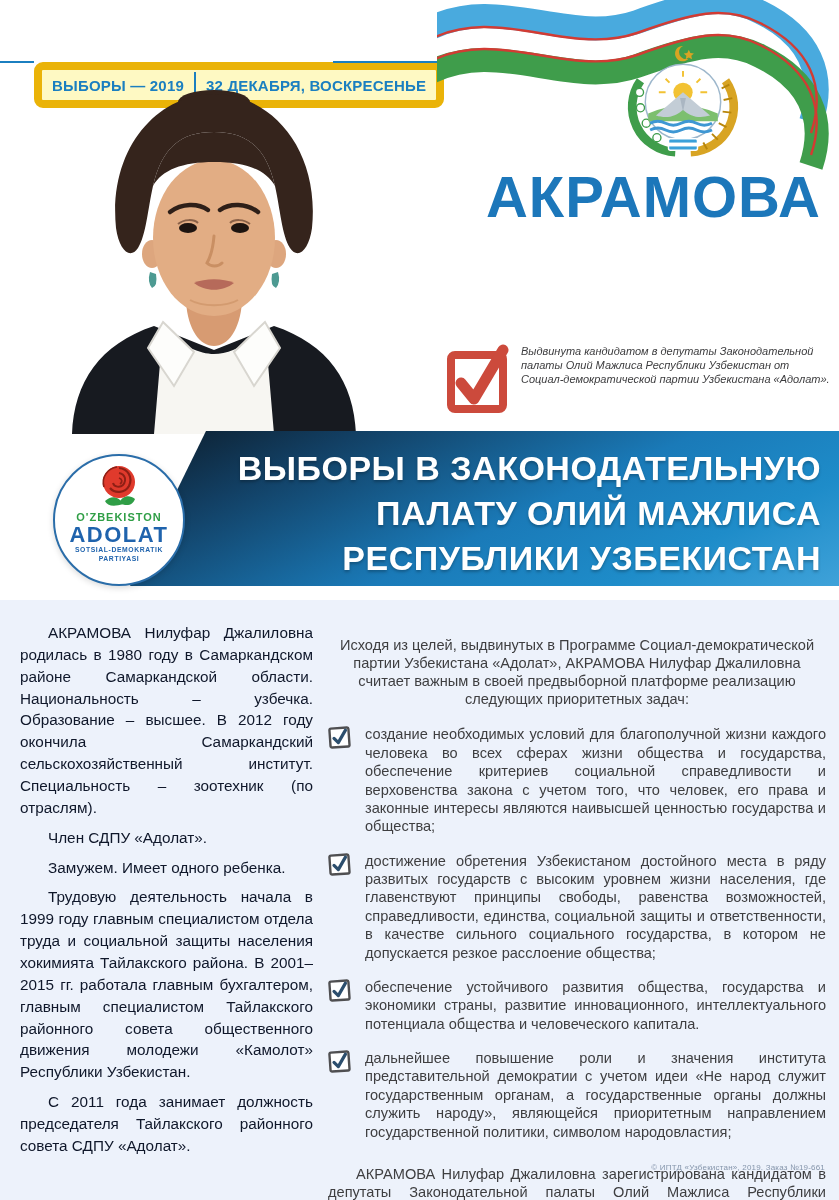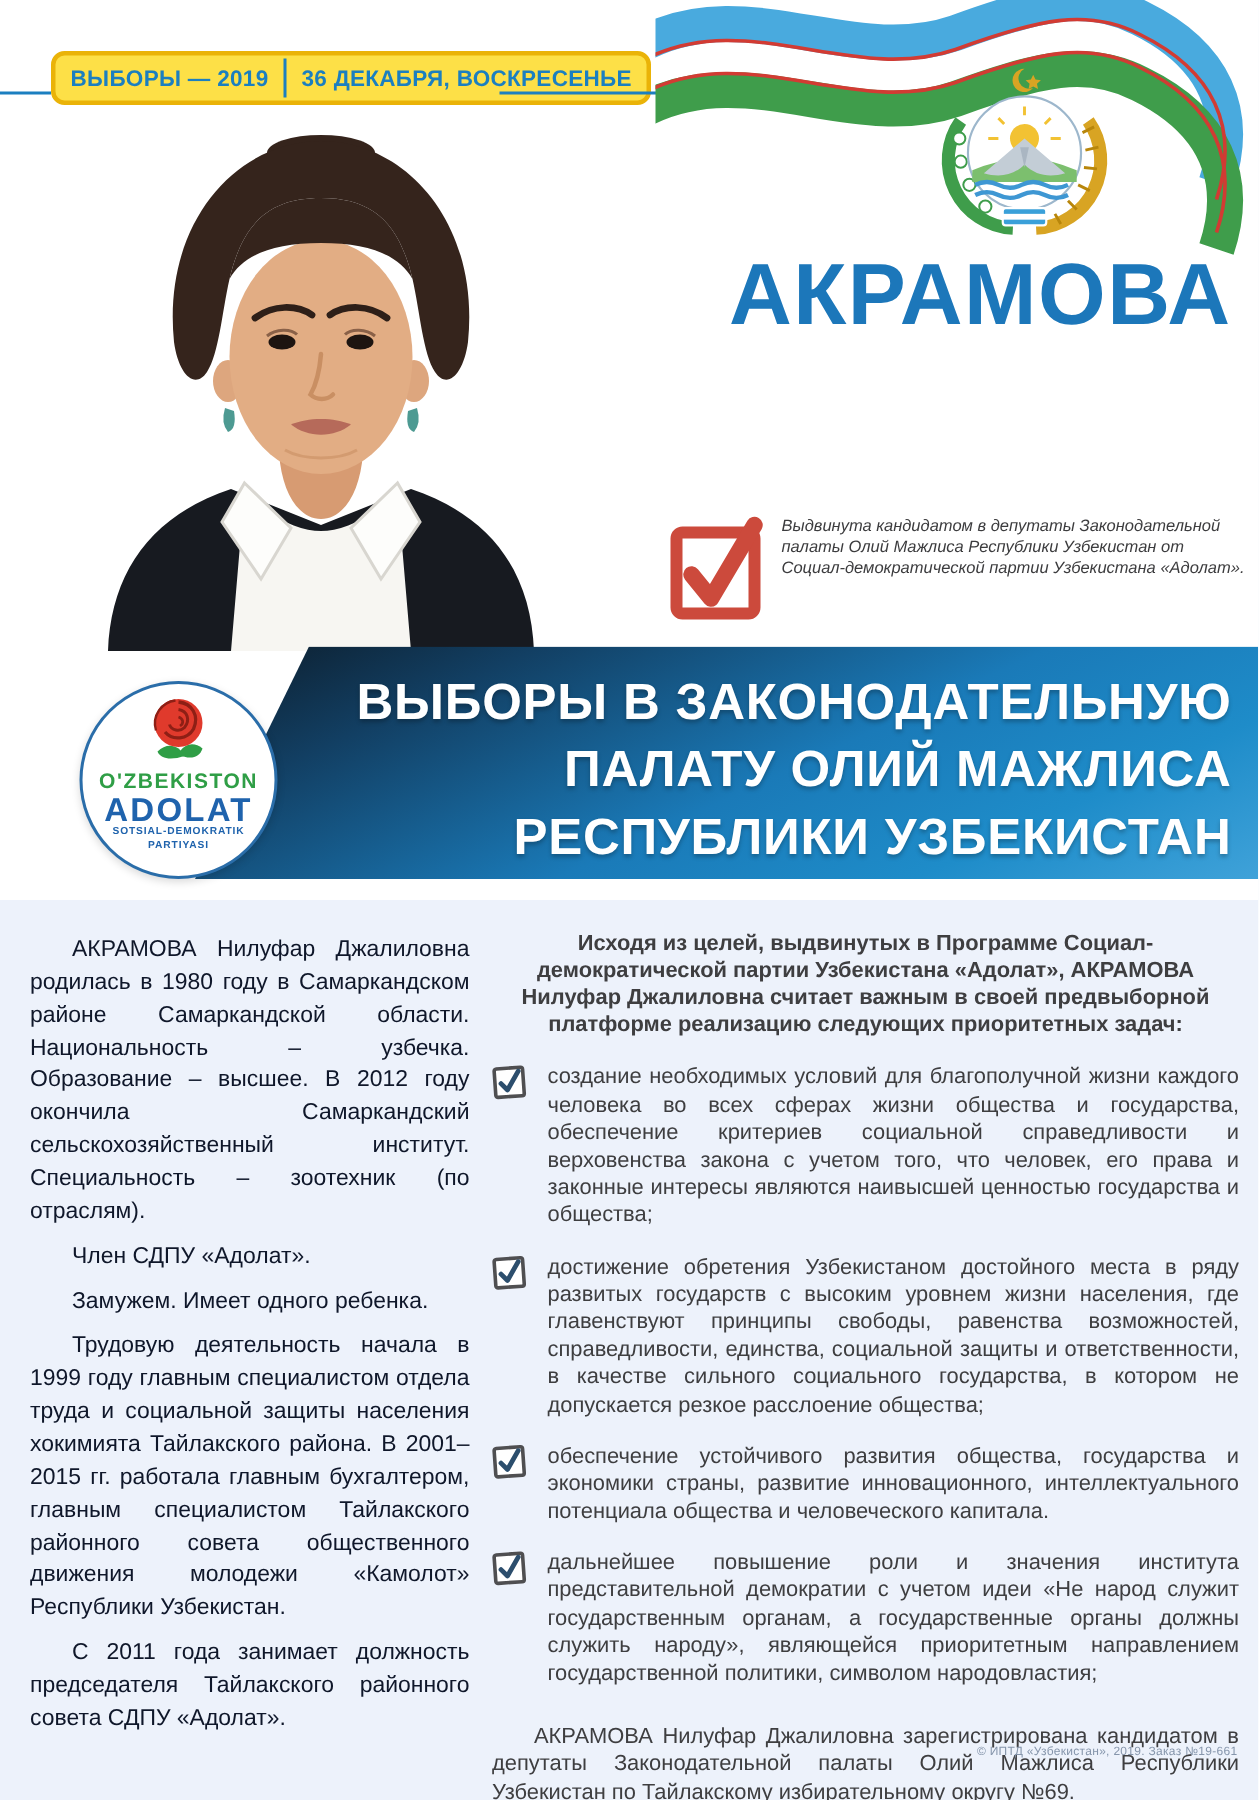--- a/index.html
+++ b/index.html
@@ -3,22 +3,22 @@
 <meta charset="utf-8">
 <style>
   html,body{margin:0;padding:0;background:#ffffff;}
   #poster{position:relative;width:839px;height:1200px;background:#ffffff;overflow:hidden;
           font-family:"Liberation Sans", sans-serif;}
 
   
   .rule{position:absolute;height:2px;background:#1b7fc0;top:61px;}
   .rule.left{left:0;width:34px;}
   .rule.right{left:333px;width:190px;}
-  .badge{position:absolute;left:34px;top:34px;height:30px;border:3px solid #eab308;border-radius:9px;
-         display:flex;align-items:stretch;background:#fde047;}
+  .badge{position:absolute;left:34px;top:62px;height:30px;border:8px solid #eab308;border-radius:9px;
+         display:flex;align-items:stretch;background:#fef9c3;}
   .badge span{display:flex;align-items:center;padding:0 10px;color:#1b7fc0;font-weight:bold;
               font-size:15px;letter-spacing:.2px;white-space:nowrap;}
   .badge .sep{width:2px;background:#1b7fc0;margin:2px 0;}
 
   
   .ribbon{position:absolute;right:0;top:-4px;width:402px;height:178px;}
   .emblem{position:absolute;left:625px;top:42px;width:116px;height:118px;}
 
   
   .surname{position:absolute;right:18px;top:163px;font-size:58px;font-weight:bold;color:#1c77ba;
@@ -43,47 +43,47 @@
           clip-path:polygon(76px 0,100% 0,100% 100%,0 100%);}
   .banner-text{position:absolute;right:18px;top:15px;text-align:right;color:#ffffff;
                font-weight:bold;font-size:34px;line-height:1.33;letter-spacing:.5px;
                text-shadow:0 2px 3px rgba(0,0,0,.25);}
 
   
   .logo{position:absolute;left:53px;top:454px;width:128px;height:128px;border-radius:50%;
         background:#ffffff;border:2px solid #2a6da9;box-shadow:0 2px 6px rgba(0,0,0,.15);
         text-align:center;}
   .logo .rose{margin-top:7px;}
-  .logo .country{font-size:14px;font-weight:bold;color:#2f9e46;letter-spacing:1px;margin-top:-2px;}
+  .logo .country{font-size:11px;font-weight:bold;color:#2f9e46;letter-spacing:1px;margin-top:-2px;}
   .logo .party{font-size:22px;font-weight:900;color:#1f63ad;letter-spacing:1.5px;line-height:1.05;}
   .logo .sub{font-size:6.8px;font-weight:bold;color:#1f63ad;letter-spacing:.6px;line-height:1.25;}
 
   
   .panel{position:absolute;left:0;top:600px;width:839px;height:600px;background:#edf2fb;}
   .col-left{position:absolute;left:20px;top:22px;width:293px;color:#0f172a;font-size:15.3px;
             line-height:1.43;text-align:justify;}
   .col-left p{margin:0 0 8px 0;text-indent:28px;}
   .col-right{position:absolute;left:328px;top:20px;width:498px;color:#3e3e40;font-size:14.6px;}
-  .intro{font-weight:bold;text-align:center;line-height:1.24;margin:0 0 17px 0;}
+  .intro{font-weight:normal;text-align:center;line-height:1.24;margin:16px 0 17px 0;}
   .item{display:flex;gap:13px;margin-bottom:16px;}
   .item .box{flex:0 0 auto;margin-top:1px;}
   .item .txt{text-align:justify;line-height:1.26;}
   .closing{margin-top:24px;line-height:1.26;text-align:justify;text-indent:28px;}
   .imprint{position:absolute;right:14px;top:563px;font-size:8px;color:#8595ab;letter-spacing:.2px;}
 </style>
 </head>
 <body>
 
 <div id="poster">
 
   <div class="rule left"></div>
   <div class="badge">
     <span>ВЫБОРЫ — 2019</span>
     <div class="sep"></div>
-    <span>36 ДЕКАБРЯ, ВОСКРЕСЕНЬЕ</span>
+    <span>32 ДЕКАБРЯ, ВОСКРЕСЕНЬЕ</span>
   </div>
   <div class="rule right"></div>
 
   <svg class="ribbon" viewBox="0 0 402 178">
     <defs>
       <clipPath id="rb">
           <rect x="0" y="0" width="402" height="178"></rect>
         </clipPath>
     </defs>
     <g clip-path="url(#rb)">

